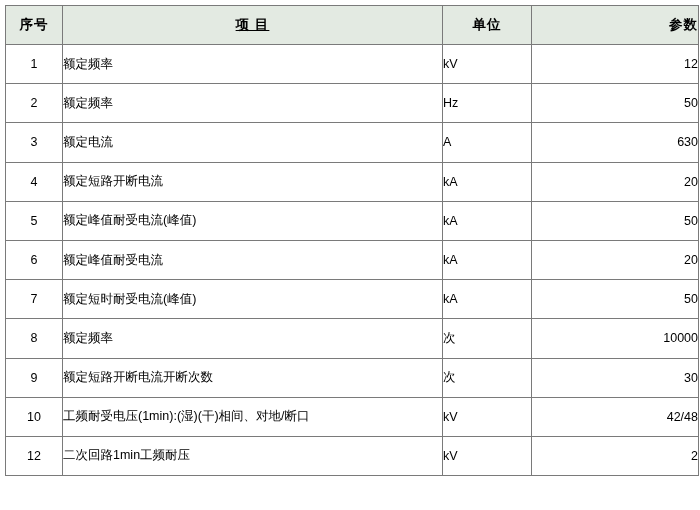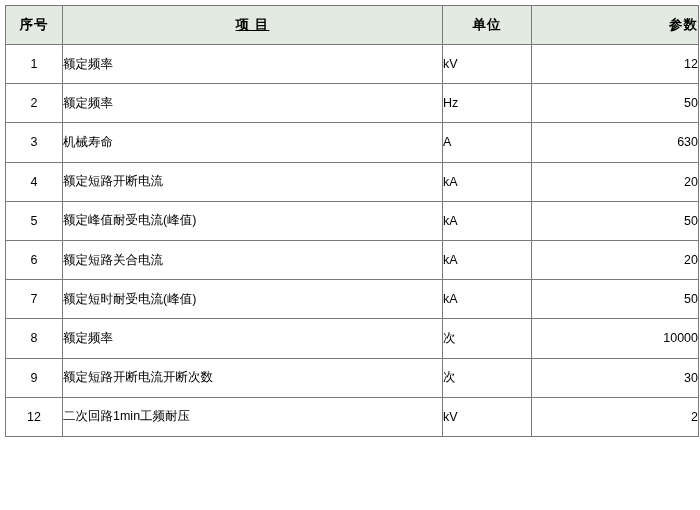--- a/index.html
+++ b/index.html
@@ -71,39 +71,39 @@
         <td class="col-par">12</td>
       </tr>
       <tr>
         <td class="col-no">2</td>
         <td class="col-item">额定频率</td>
         <td class="col-unit">Hz</td>
         <td class="col-par">50</td>
       </tr>
       <tr>
         <td class="col-no">3</td>
-        <td class="col-item">机械寿命</td>
+        <td class="col-item">额定电流</td>
         <td class="col-unit">A</td>
         <td class="col-par">630</td>
       </tr>
       <tr>
         <td class="col-no">4</td>
         <td class="col-item">额定短路开断电流</td>
         <td class="col-unit">kA</td>
         <td class="col-par">20</td>
       </tr>
       <tr>
         <td class="col-no">5</td>
         <td class="col-item">额定峰值耐受电流(峰值)</td>
         <td class="col-unit">kA</td>
         <td class="col-par">50</td>
       </tr>
       <tr>
         <td class="col-no">6</td>
-        <td class="col-item">额定短路关合电流</td>
+        <td class="col-item">额定峰值耐受电流</td>
         <td class="col-unit">kA</td>
         <td class="col-par">20</td>
       </tr>
       <tr>
         <td class="col-no">7</td>
         <td class="col-item">额定短时耐受电流(峰值)</td>
         <td class="col-unit">kA</td>
         <td class="col-par">50</td>
       </tr>
       <tr>
@@ -112,20 +112,26 @@
         <td class="col-unit">次</td>
         <td class="col-par">10000</td>
       </tr>
       <tr>
         <td class="col-no">9</td>
         <td class="col-item">额定短路开断电流开断次数</td>
         <td class="col-unit">次</td>
         <td class="col-par">30</td>
       </tr>
       <tr>
+        <td class="col-no">10</td>
+        <td class="col-item">工频耐受电压(1min):(湿)(干)相间、对地/断口</td>
+        <td class="col-unit">kV</td>
+        <td class="col-par">42/48</td>
+      </tr>
+      <tr>
         <td class="col-no">12</td>
         <td class="col-item">二次回路1min工频耐压</td>
         <td class="col-unit">kV</td>
         <td class="col-par">2</td>
       </tr>
 
     </tbody>
   </table>
 </div>
 

